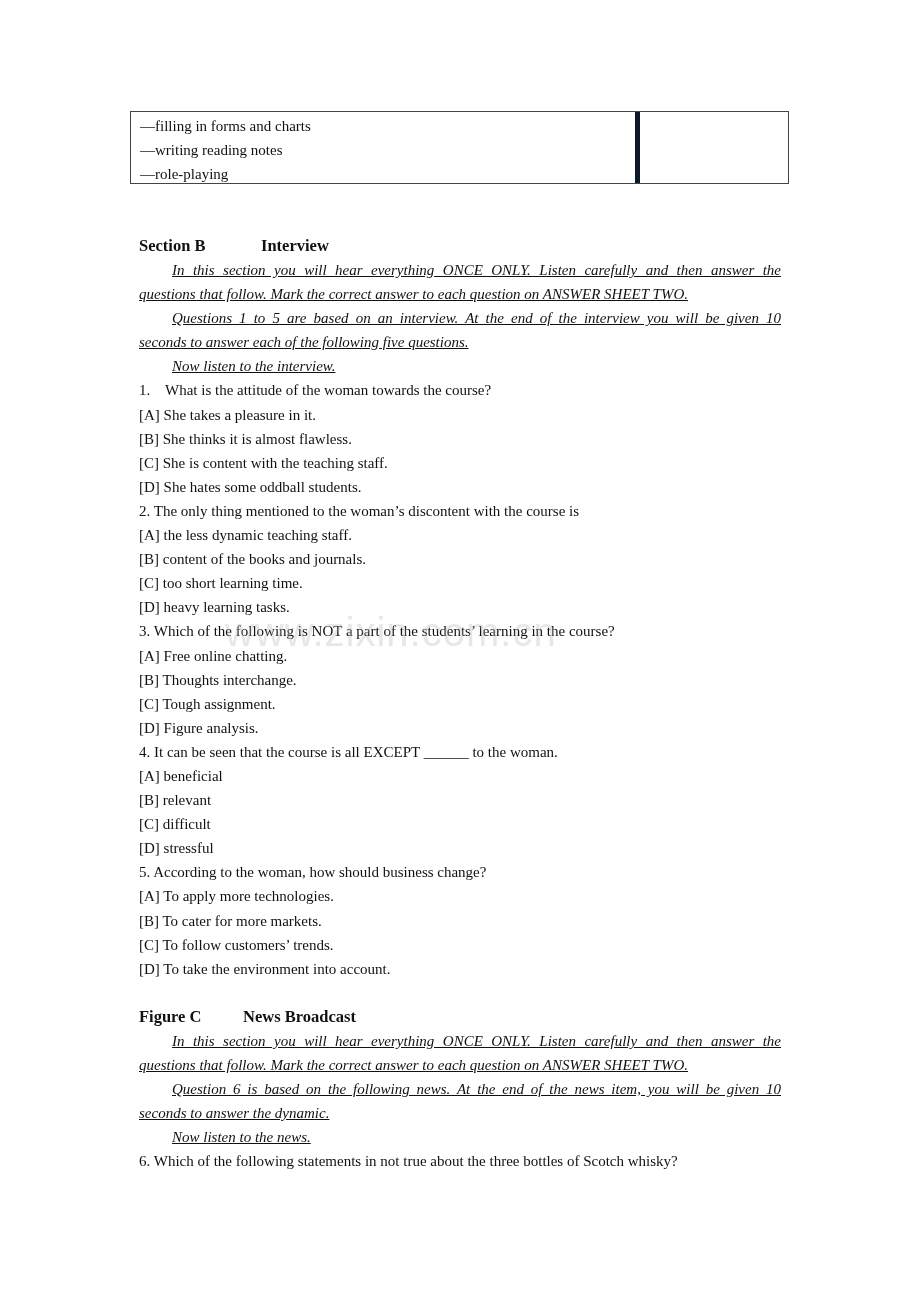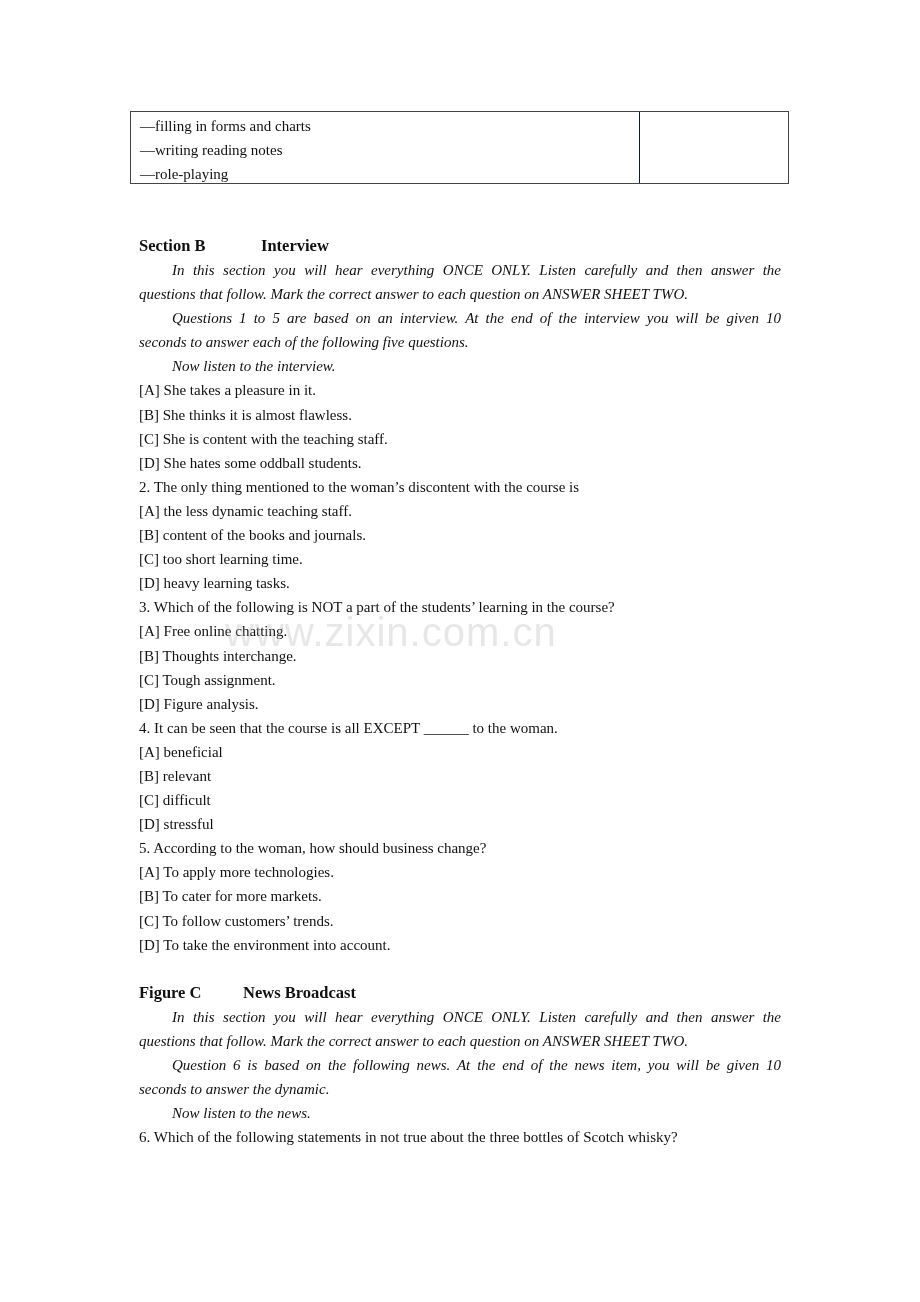--- a/index.html
+++ b/index.html
@@ -29,21 +29,21 @@
       left: 130px;
       top: 111px;
       width: 659px;
       height: 73px;
       border: 1px solid #444444;
       box-sizing: border-box;
       display: flex;
     }
     .top-table .cell-left {
       width: 509px;
-      border-right: 1px solid #0f172a;
+      border-right: 5px solid #0f172a;
       box-sizing: border-box;
       padding: 2px 1px 0 9px;
     }
     .top-table .cell-right {
       flex: 1;
     }
     .table-line {
       height: 24px;
       line-height: 24px;
       white-space: nowrap;
@@ -71,20 +71,21 @@
       display: inline-block;
     }
     .section-heading .sec-title {
       display: inline-block;
     }
     .italic-line {
       font-style: italic;
       height: 24.1px;
       line-height: 24.1px;
       white-space: nowrap;
+      text-decoration: underline;
     }
     .justify-line {
       text-align: justify;
       text-align-last: justify;
       white-space: normal;
     }
     .indent-line {
       padding-left: 33px;
     }
     .spacer-section {
@@ -123,20 +124,21 @@
     <div class="section-heading">
       <span class="sec-label" style="width:122px;">Section B</span><span class="sec-title">Interview</span>
     </div>
 
     <div class="italic-line justify-line indent-line">In this section you will hear everything ONCE ONLY. Listen carefully and then answer the</div>
     <div class="italic-line">questions that follow. Mark the correct answer to each question on ANSWER SHEET TWO.</div>
     <div class="italic-line justify-line indent-line">Questions 1 to 5 are based on an interview. At the end of the interview you will be given 10</div>
     <div class="italic-line">seconds to answer each of the following five questions.</div>
     <div class="italic-line indent-line">Now listen to the interview.</div>
 
+    <div class="line" style="white-space:pre;">1.    What is the attitude of the woman towards the course?</div>
     <div class="line">[A] She takes a pleasure in it.</div>
     <div class="line">[B] She thinks it is almost flawless.</div>
     <div class="line">[C] She is content with the teaching staff.</div>
     <div class="line">[D] She hates some oddball students.</div>
 
     <div class="line">2. The only thing mentioned to the woman’s discontent with the course is</div>
     <div class="line">[A] the less dynamic teaching staff.</div>
     <div class="line">[B] content of the books and journals.</div>
     <div class="line">[C] too short learning time.</div>
     <div class="line">[D] heavy learning tasks.</div>

